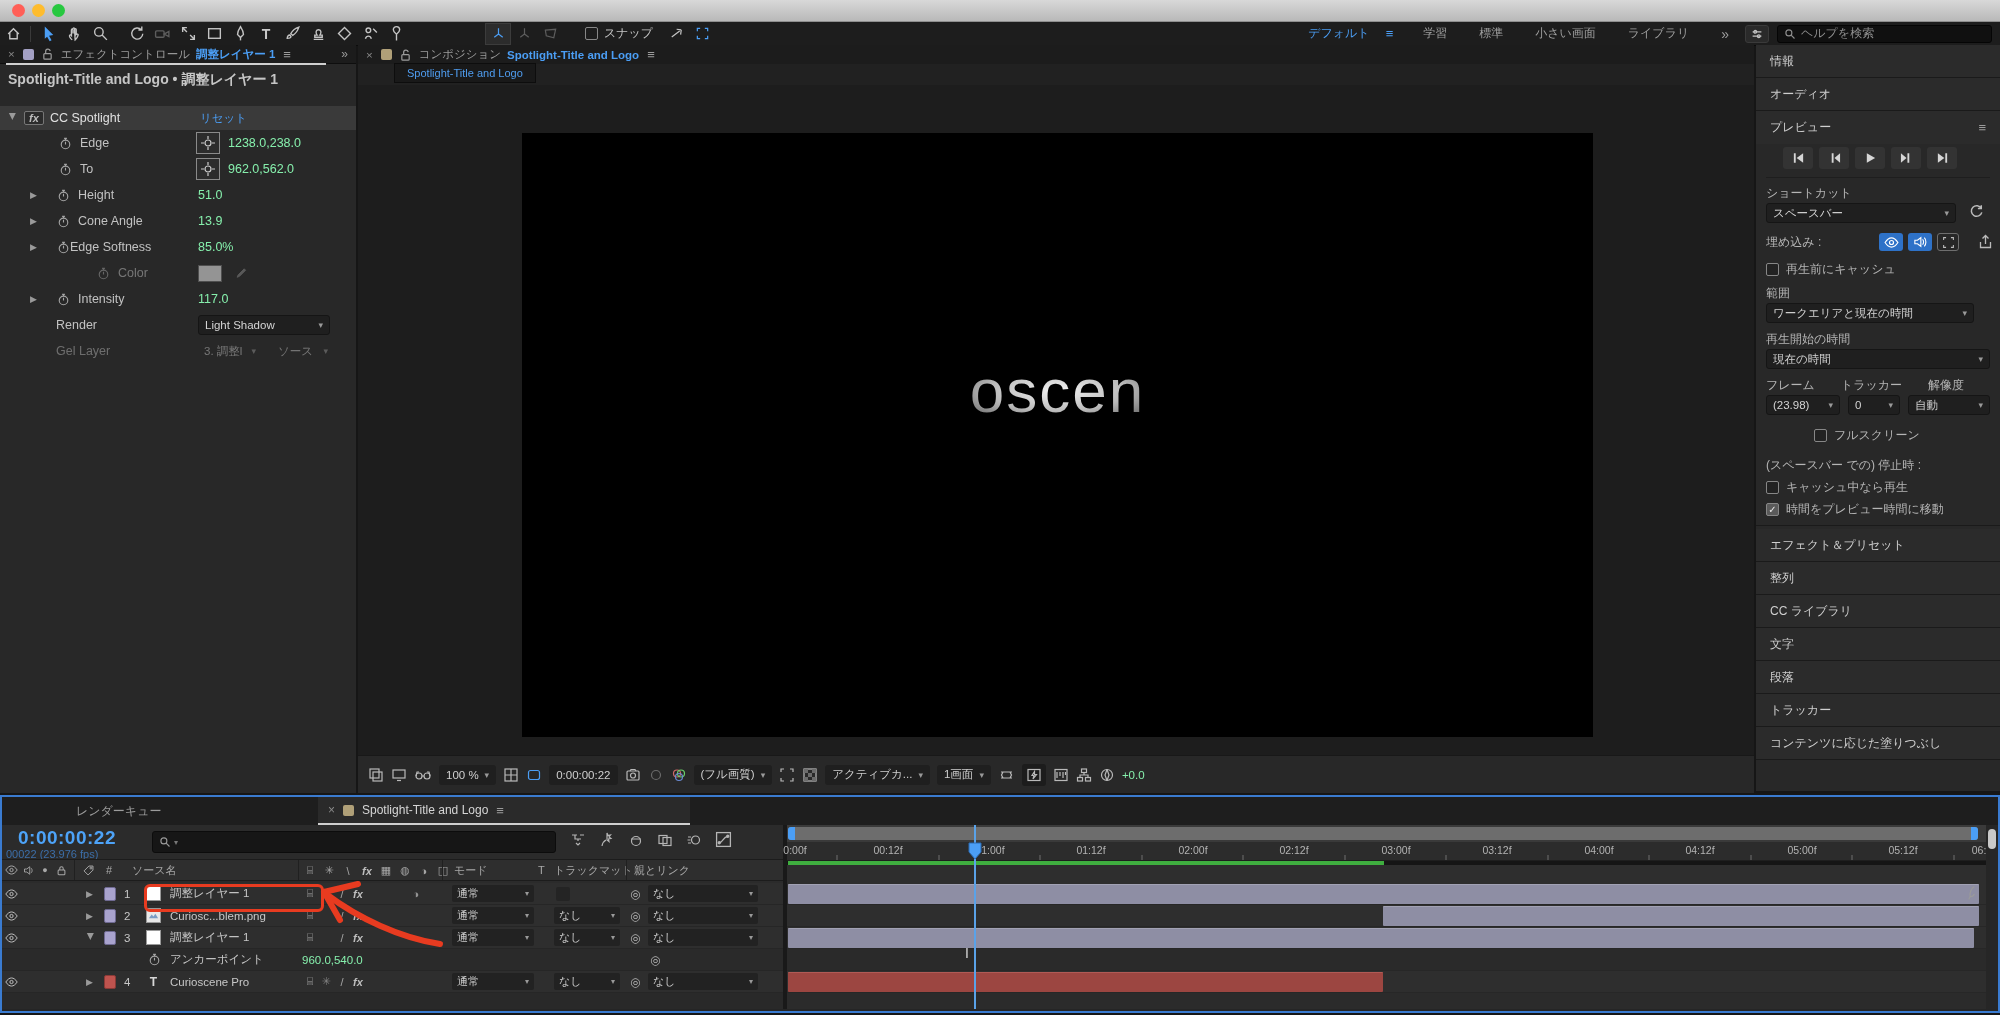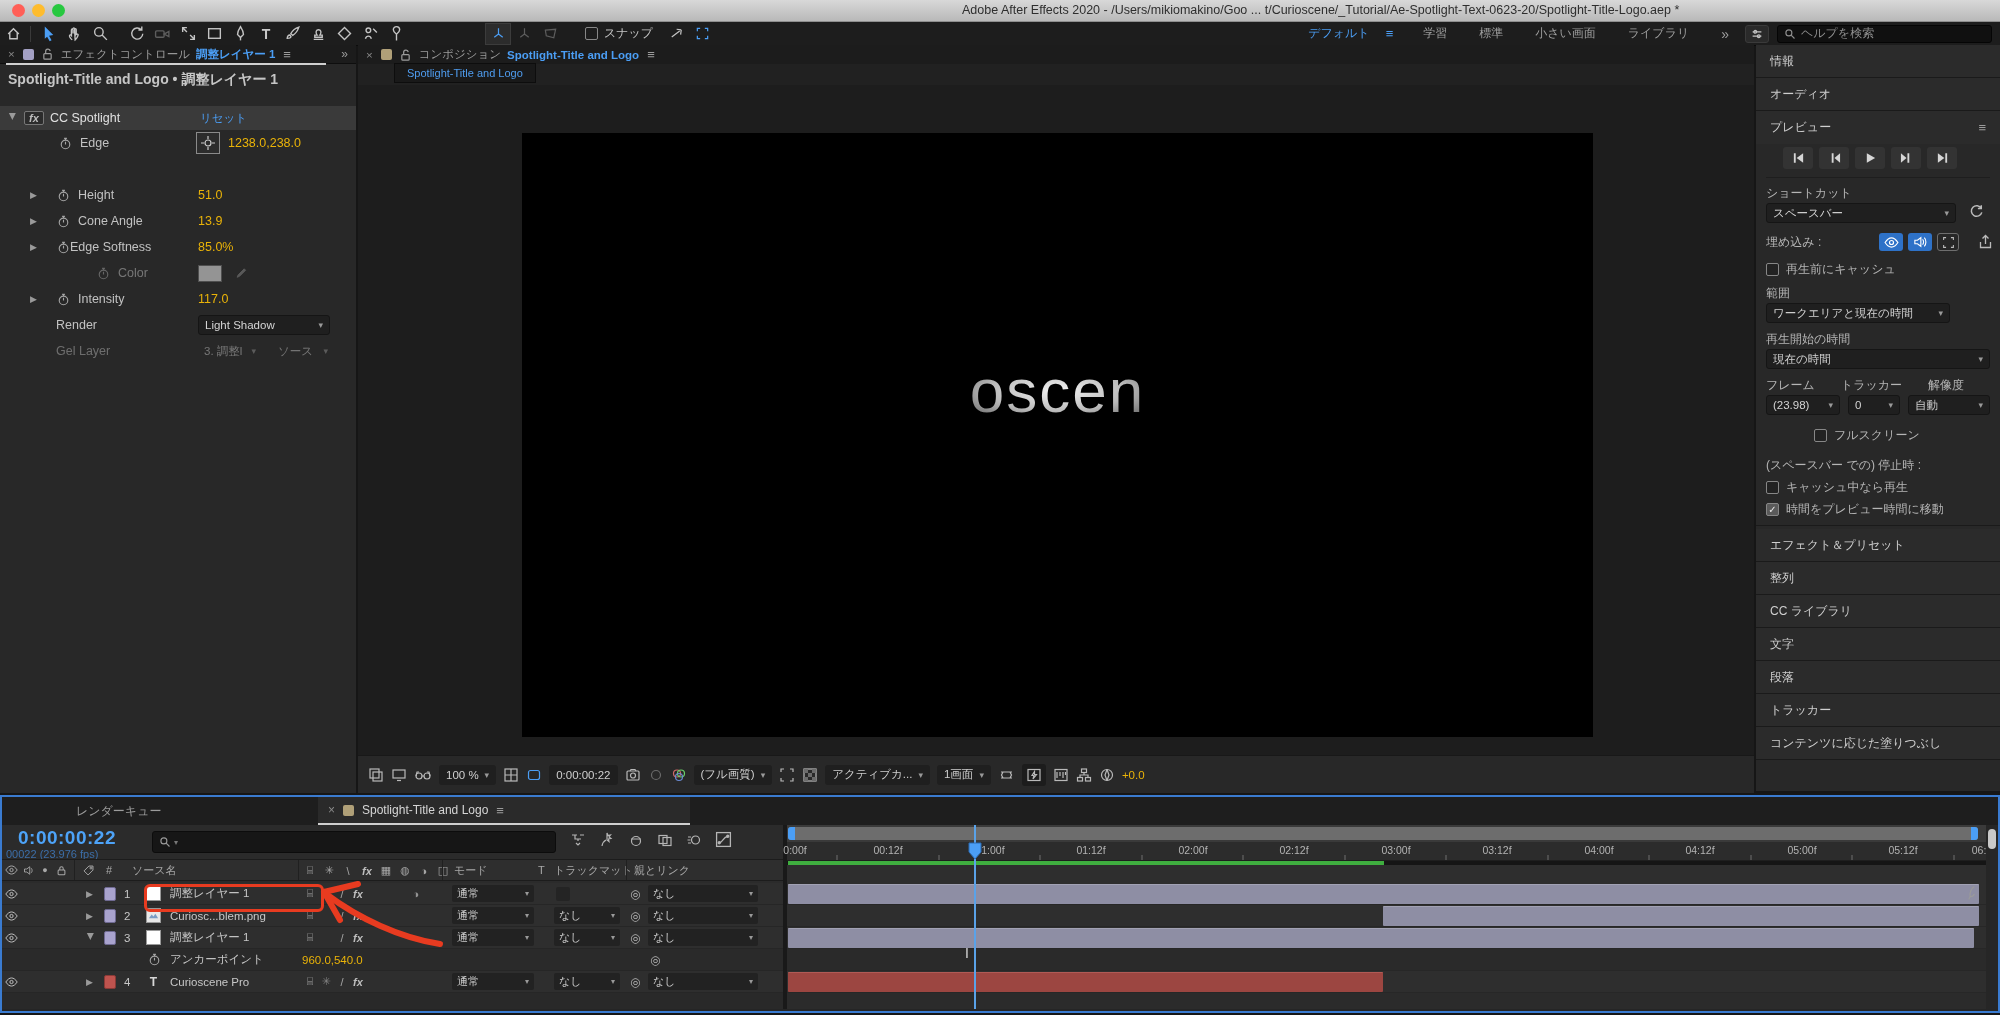--- a/index.html
+++ b/index.html
@@ -23,21 +23,21 @@
   .wtab.active{color:#4b9ef5;}
   #help-search{background:#101010;border:1px solid #050505;border-radius:3px;width:215px;height:18px;display:flex;align-items:center;padding:0 6px;gap:5px;color:#8f8f8f;}
   
   .ptabbar{position:absolute;height:19px;background:#1c1c1c;width:100%;top:0;display:flex;align-items:center;font-size:11.5px;color:#9c9c9c;}
   .swatch{width:11px;height:11px;border-radius:2px;display:inline-block;}
   .menu-glyph{font-size:13px;color:#9c9c9c;}
   .dd{background:#1f1f1f;border:1px solid #151515;border-radius:3px;color:#d4d4d4;font-size:11.5px;display:flex;align-items:center;justify-content:space-between;padding:0 6px;height:20px;}
   .dd::after{content:"▾";color:#9a9a9a;font-size:9px;margin-left:6px;}
   .cb{width:13px;height:13px;border:1px solid #878787;border-radius:2px;background:#222;display:inline-flex;align-items:center;justify-content:center;color:#e8e8e8;font-size:10px;flex:none;}
   .cb.checked::after{content:"✓";}
-  .vblue{color:#eab308;}
+  .vblue{color:#86efac;}
   
   #fx-panel{left:0;top:45px;width:356px;height:748px;background:#282828;}
   #fx-panel .ptabbar{border-bottom:1px solid #0e0e0e;}
   .fxrow{position:absolute;left:0;width:356px;height:26px;display:flex;align-items:center;font-size:12.5px;color:#c2c2c2;}
   .stopwatch{width:14px;height:14px;flex:none;}
   .twirl{color:#9a9a9a;font-size:9px;width:10px;display:inline-block;}
   
   #comp-panel{left:358px;top:45px;width:1396px;height:748px;background:#212121;}
   #comp-sub-tab{position:absolute;left:36px;top:18px;height:20px;background:#191919;border:1px solid #0d0d0d;display:flex;align-items:center;padding:0 12px;color:#4f9df0;font-size:11px;}
   #comp-viewer{position:absolute;left:0;top:40px;width:1396px;height:670px;background:#1d1d1d;}
@@ -75,21 +75,20 @@
 </style>
 </head>
 <body>
 
 <div id="app">
 
   <div id="titlebar" class="abs">
     <span class="tl" style="left:12px;background:#ff5f57;"></span>
     <span class="tl" style="left:32px;background:#febc2e;"></span>
     <span class="tl" style="left:52px;background:#28c840;"></span>
-    <span id="title-text">Adobe After Effects 2020 - /Users/mikiomakino/Goo ... t/Curioscene/_Tutorial/Ae-Spotlight-Text-0623-20/Spotlight-Title-Logo.aep *</span>
   </div>
 
   <div id="toolbar" class="abs flex">
     <span class="tool">
         <svg width="17" height="17" viewBox="0 0 16 16">
           <path d="M3 8.5 8 3.5l5 5M4.5 7.5V13h7V7.5"></path>
         </svg>
       </span>
     <span style="width:1px;height:16px;background:#3a3a3a;margin:0 4px;"></span>
     <span class="tool">
@@ -255,20 +254,36 @@
       <span style="margin-left:8px;">Edge</span>
       <span class="ico" style="position:absolute;left:196px;width:24px;height:22px;border:1px solid #8a8a8a;background:#2c2c2c;">
           <svg width="14" height="14" viewBox="0 0 14 14" style="stroke:#ccc;fill:none;stroke-width:1.2;">
             <circle cx="7" cy="7" r="3"></circle>
             <path d="M7 0v3M7 11v3M0 7h3M11 7h3"></path>
           </svg>
         </span>
       <span class="vblue" style="position:absolute;left:228px;">1238.0,238.0</span>
     </div>
 
+    <div class="fxrow" style="top:111px;">
+      <span class="stopwatch ico" style="margin-left:58px;">
+          <svg width="13" height="13" viewBox="0 0 14 14" style="stroke:#a5a5a5;fill:none;stroke-width:1.2;">
+            <circle cx="7" cy="8" r="4.6"></circle>
+            <path d="M5.5 1.5h3M7 3.4V1.5M7 8V5.2"></path>
+          </svg>
+        </span>
+      <span style="margin-left:8px;">To</span>
+      <span class="ico" style="position:absolute;left:196px;width:24px;height:22px;border:1px solid #8a8a8a;background:#2c2c2c;">
+          <svg width="14" height="14" viewBox="0 0 14 14" style="stroke:#ccc;fill:none;stroke-width:1.2;">
+            <circle cx="7" cy="7" r="3"></circle>
+            <path d="M7 0v3M7 11v3M0 7h3M11 7h3"></path>
+          </svg>
+        </span>
+      <span class="vblue" style="position:absolute;left:228px;">962.0,562.0</span>
+    </div>
 
     <div class="fxrow" style="top:137px;">
       <span class="twirl" style="margin-left:30px;">▶</span>
       <span class="stopwatch ico" style="margin-left:16px;">
           <svg width="13" height="13" viewBox="0 0 14 14" style="stroke:#a5a5a5;fill:none;stroke-width:1.2;">
             <circle cx="7" cy="8" r="4.6"></circle>
             <path d="M5.5 1.5h3M7 3.4V1.5M7 8V5.2"></path>
           </svg>
         </span>
       <span style="margin-left:8px;">Height</span>
@@ -561,21 +576,21 @@
           </svg>
         </span>
     </div>
 
     <div class="abs flex" style="top:216px;left:10px;gap:7px;">
       <span class="cb"></span>
       <span class="side-label">再生前にキャッシュ</span>
     </div>
 
     <div class="abs side-label" style="top:240px;left:10px;">範囲</div>
-    <div class="dd abs" style="top:258px;left:10px;width:184px;">
+    <div class="dd abs" style="top:258px;left:10px;width:208px;">
         <span>ワークエリアと現在の時間</span>
       </div>
 
     <div class="abs side-label" style="top:286px;left:10px;">再生開始の時間</div>
     <div class="dd abs" style="top:304px;left:10px;width:224px;">
         <span>現在の時間</span>
       </div>
 
     <div class="abs flex" style="top:332px;left:10px;gap:26px;">
       <span class="side-label">フレーム</span>

